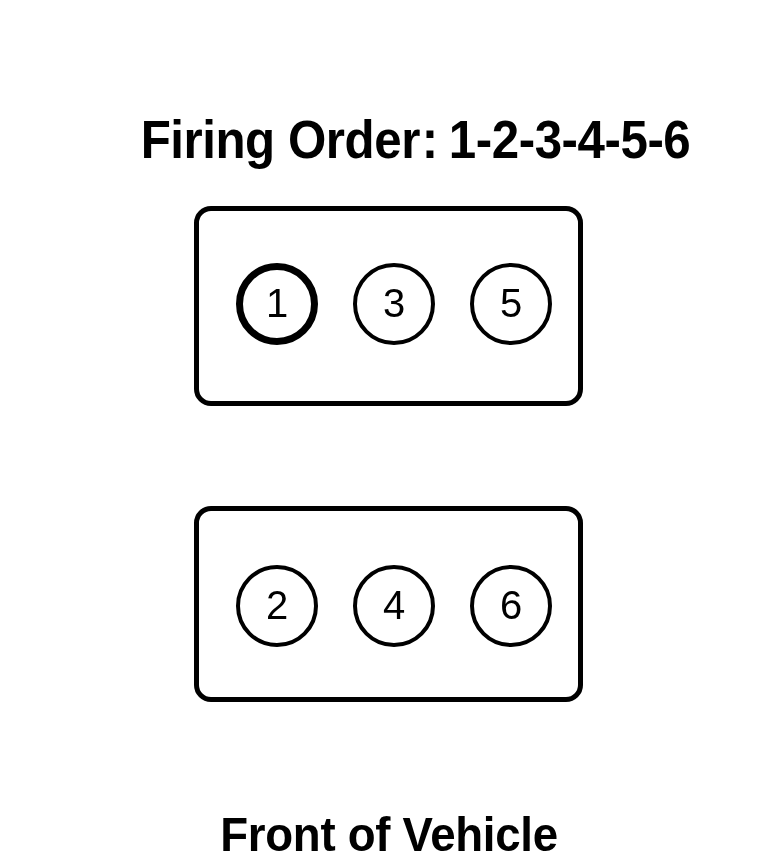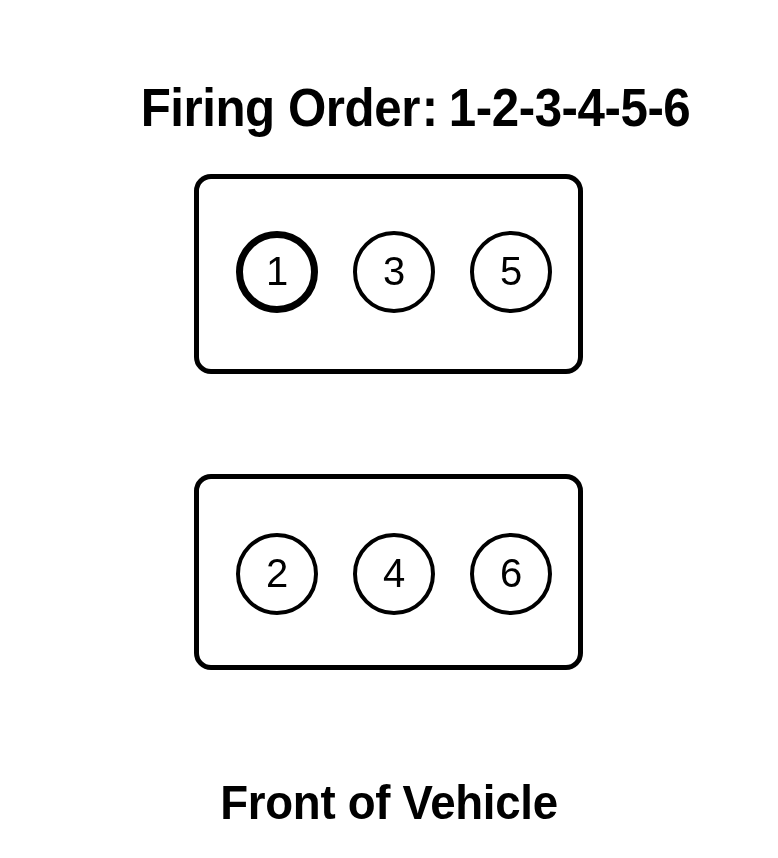--- a/index.html
+++ b/index.html
@@ -12,20 +12,21 @@
     height: 858px;
     position: relative;
     overflow: hidden;
     font-family: "Liberation Sans", sans-serif;
     color: #000000;
   }
 
   #diagram-root {
     position: absolute;
     inset: 0;
+    margin-top: 32px;
   }
 
   
   .heading {
     position: absolute;
     left: 0;
     width: 778px;
     text-align: center;
     font-weight: bold;
     color: #000000;

